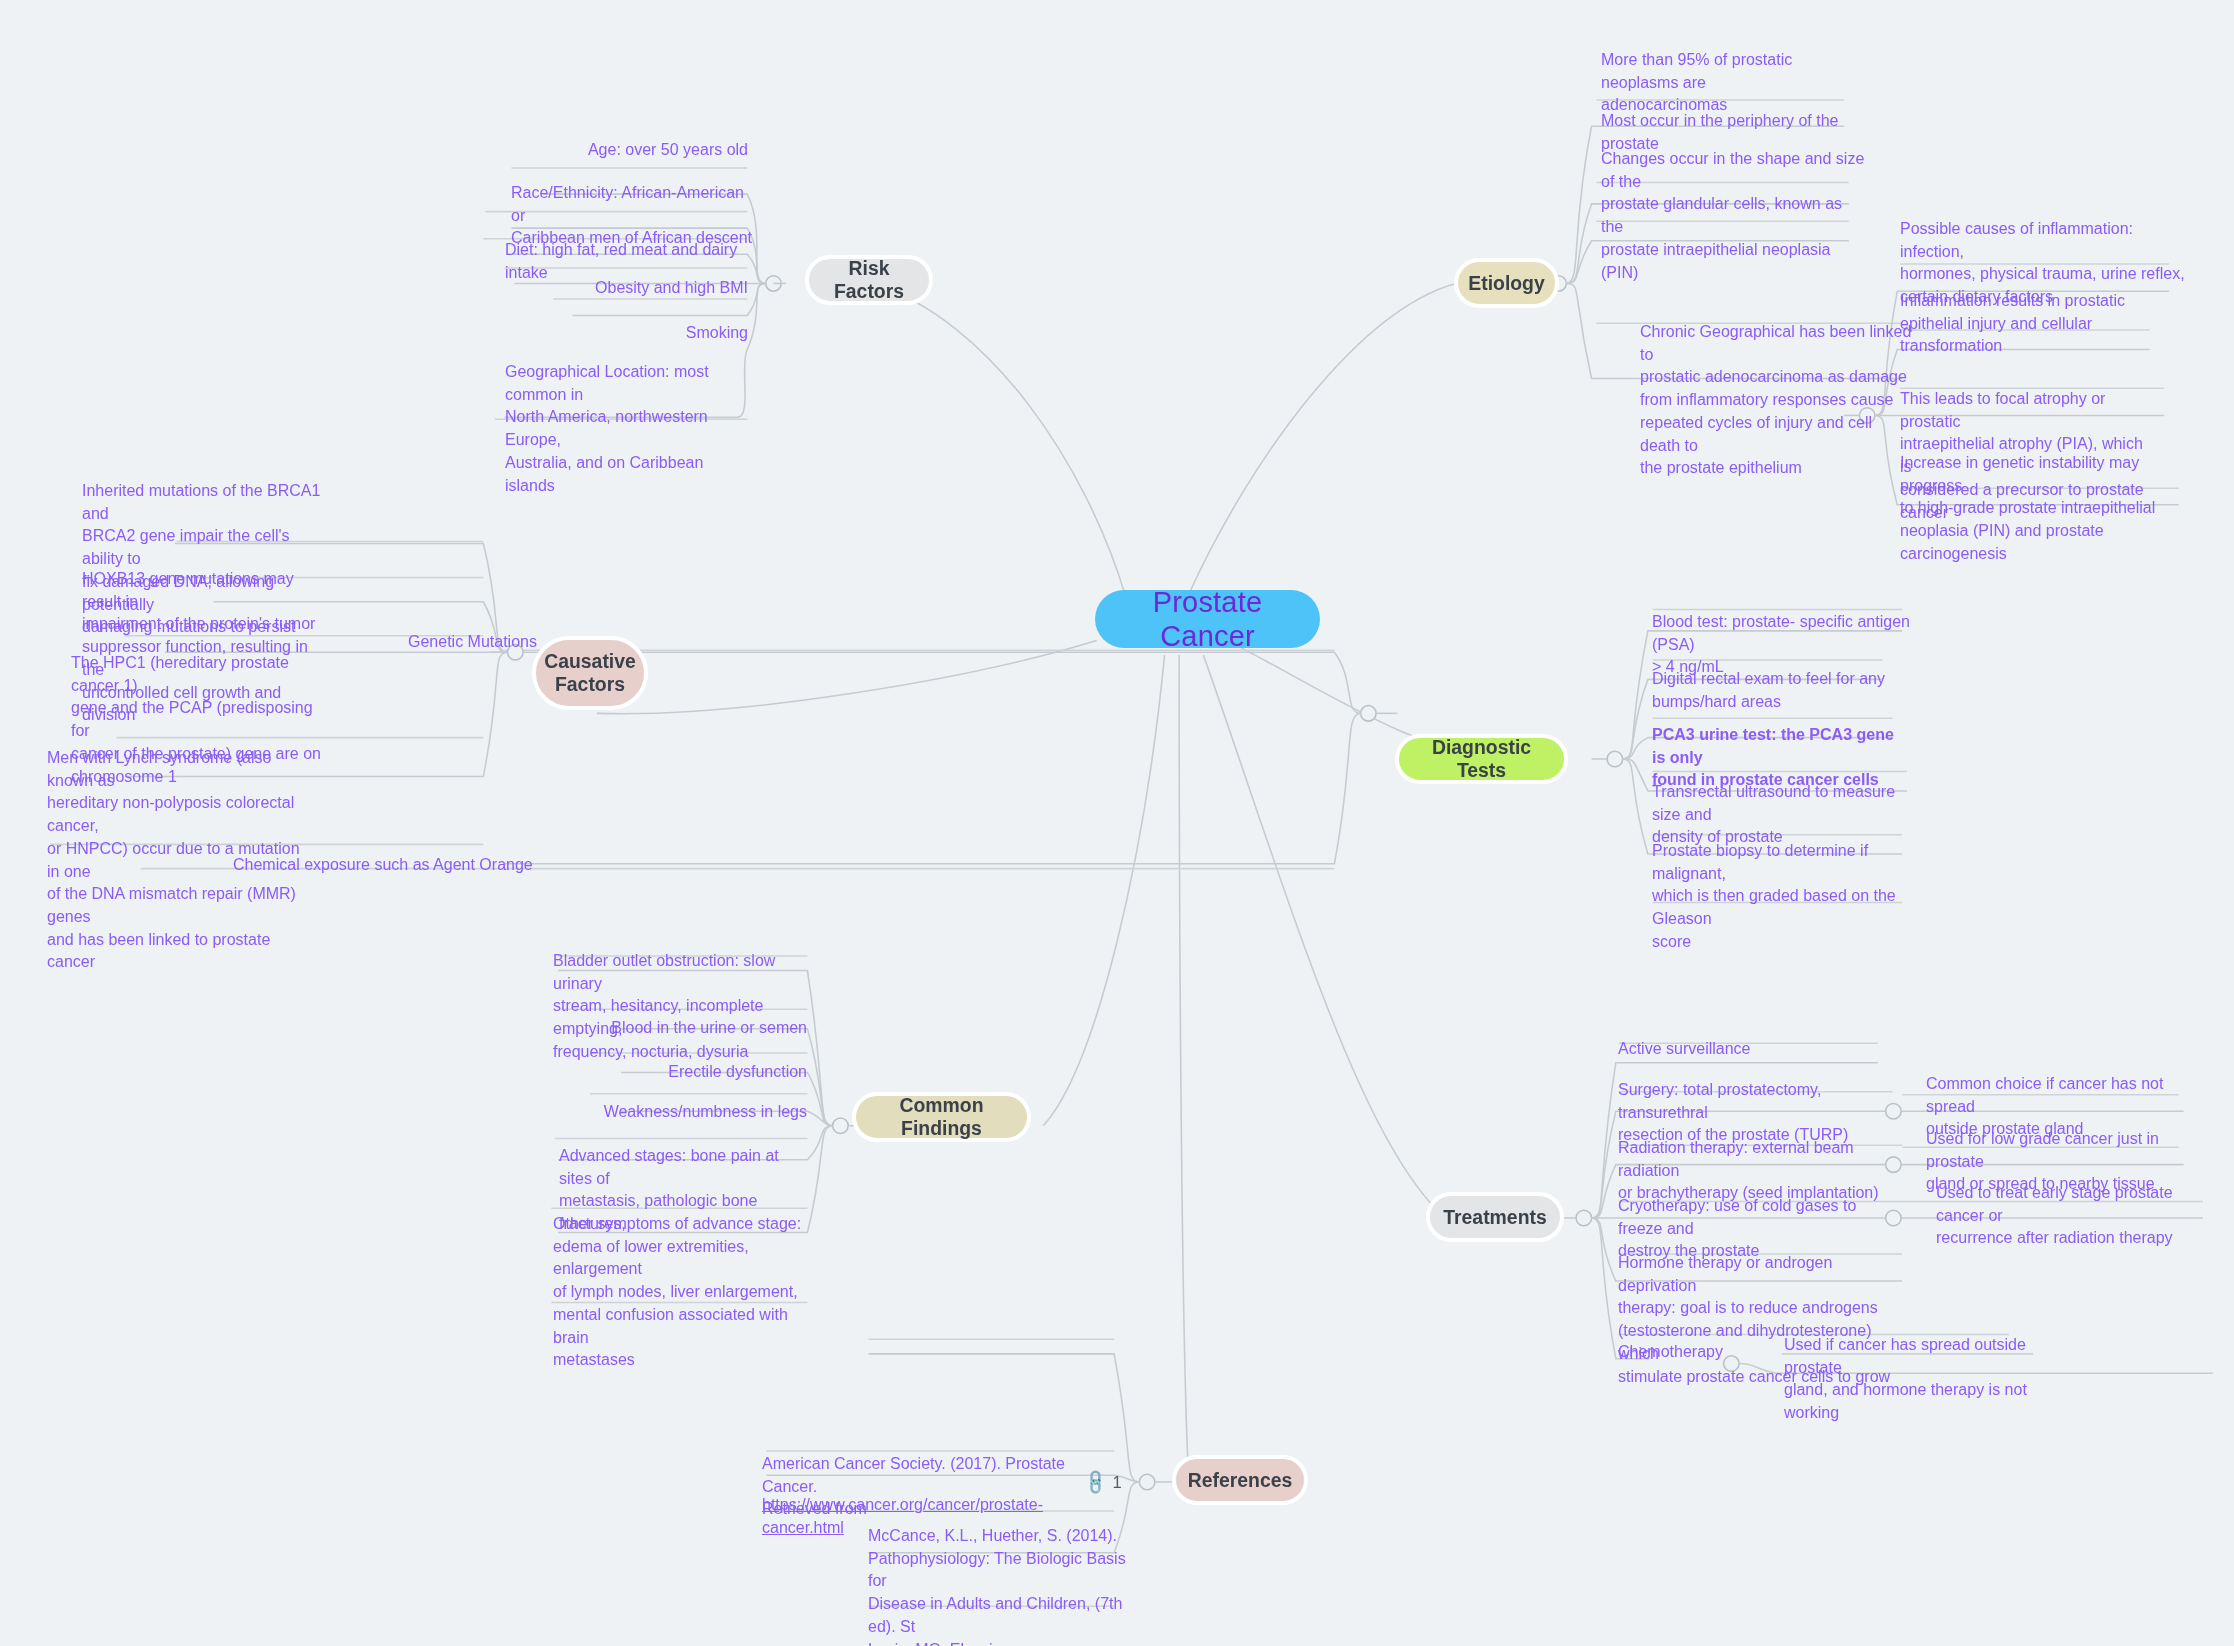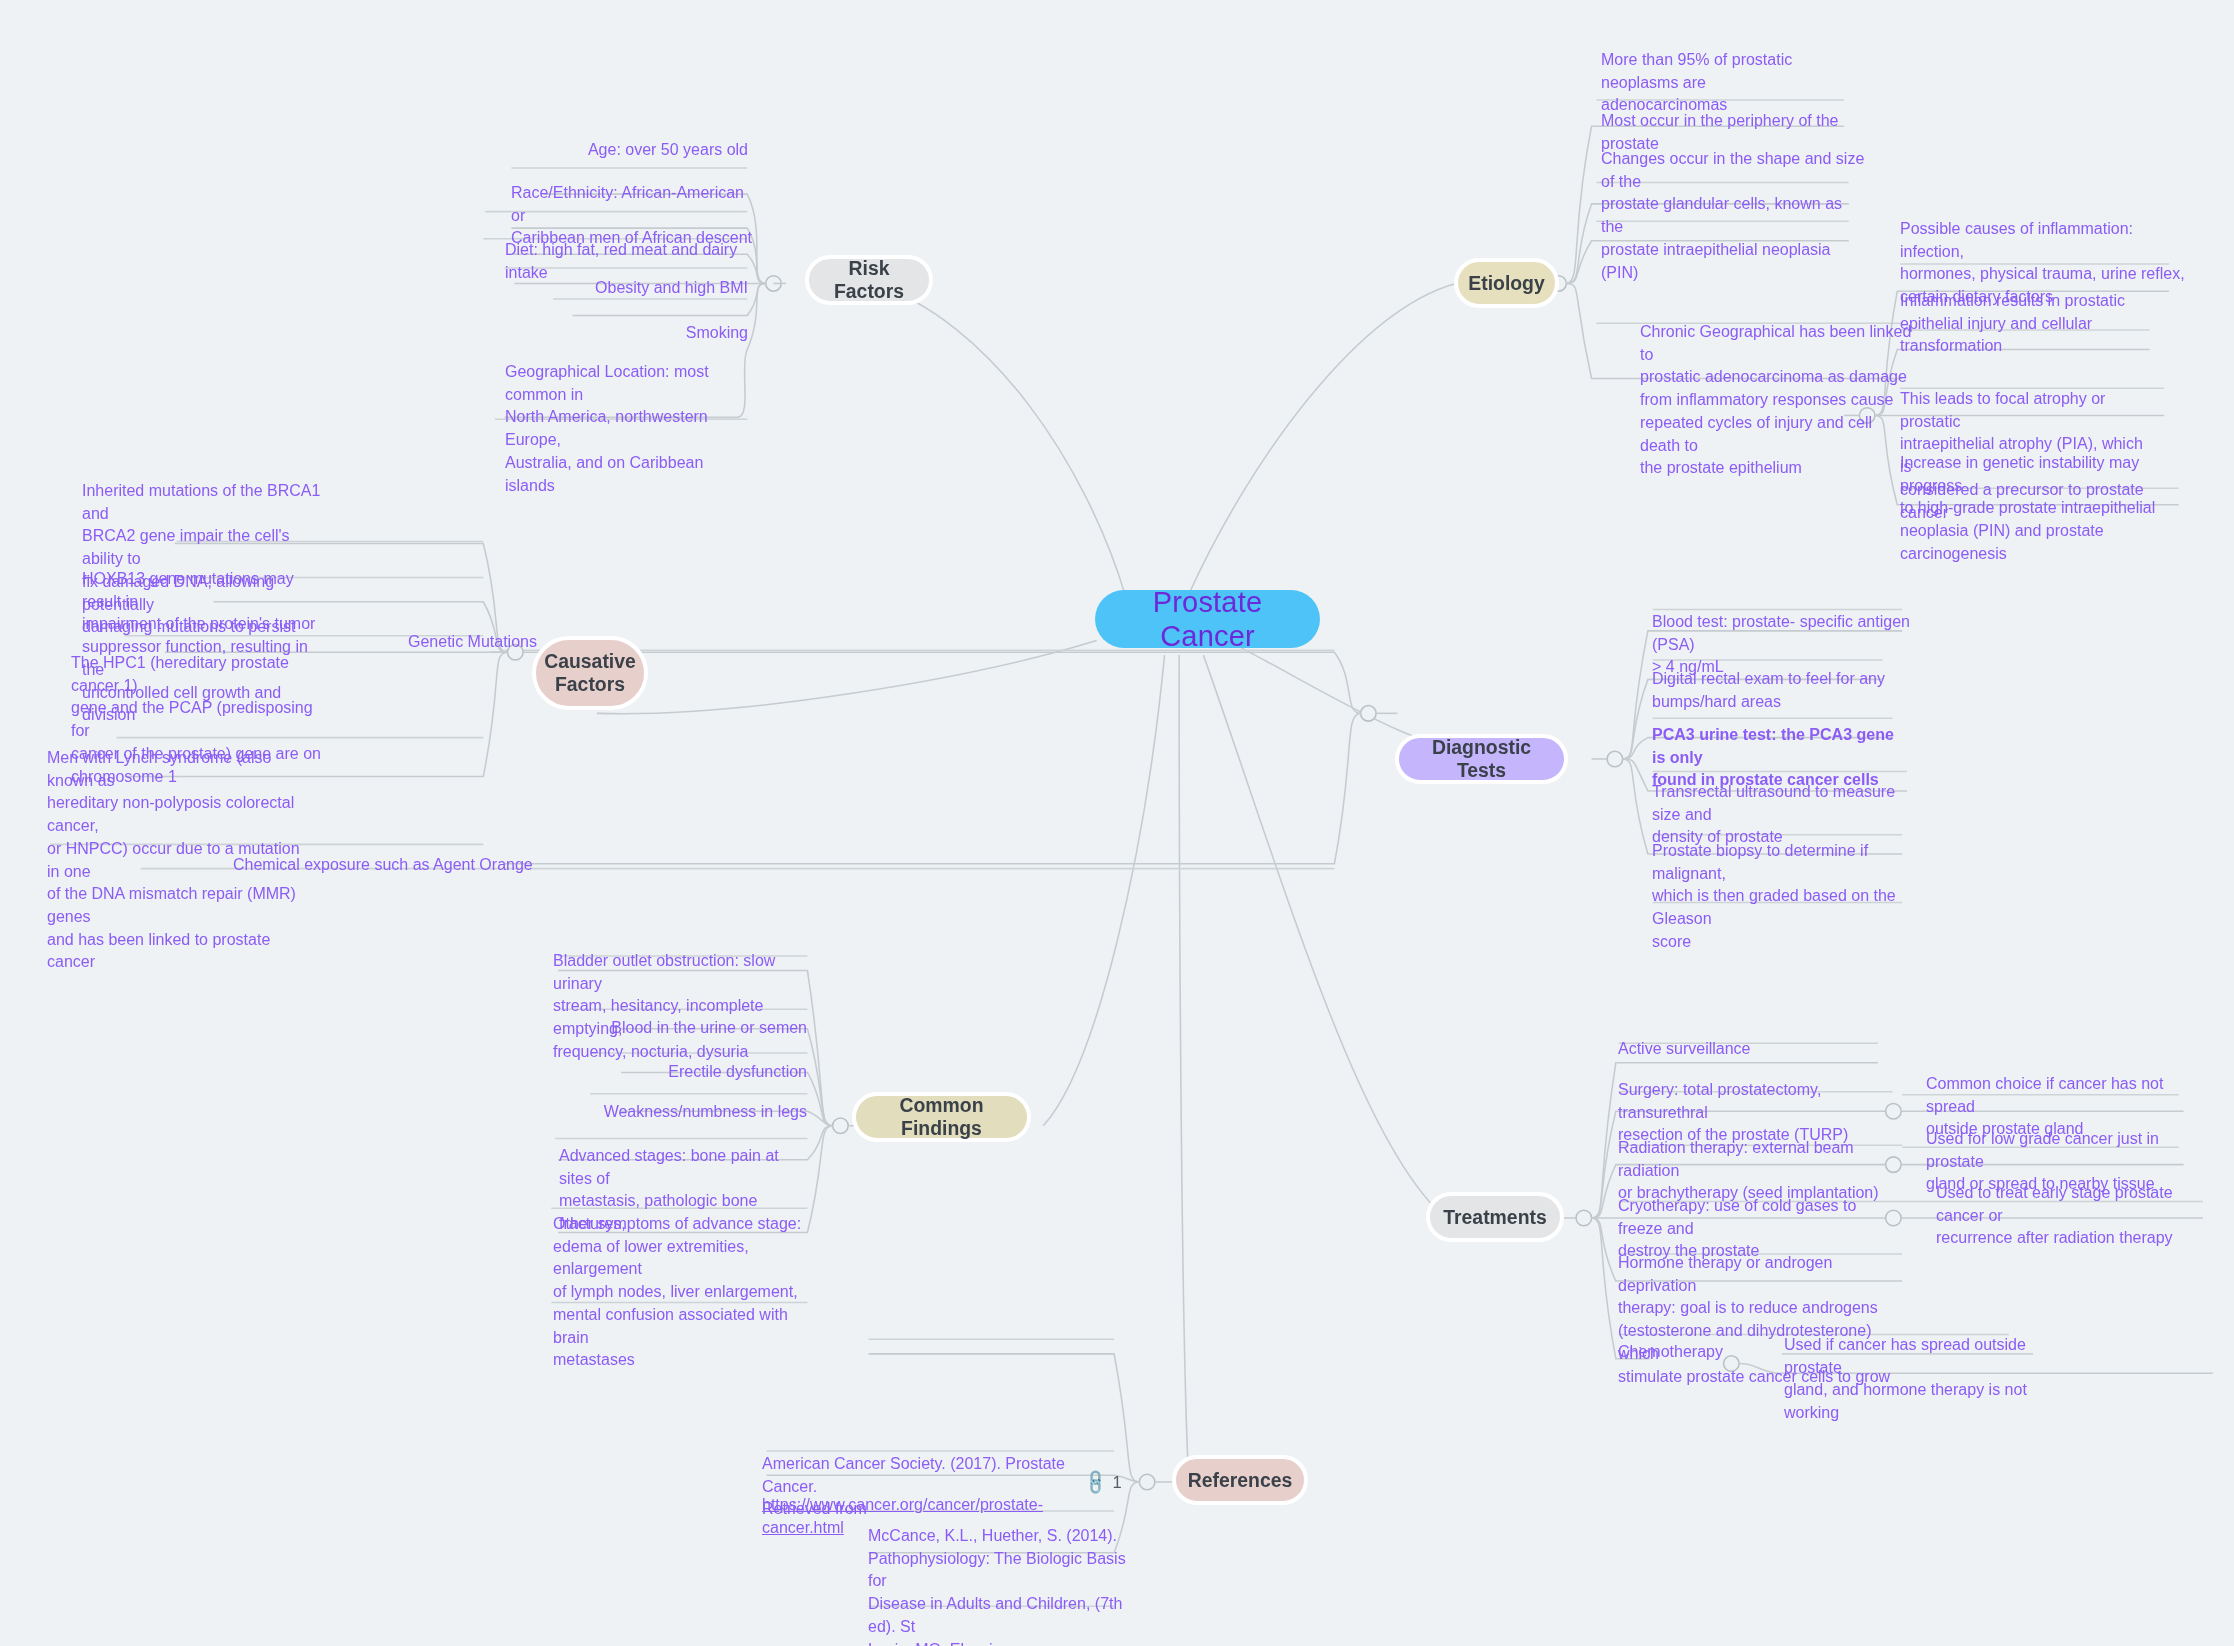--- a/index.html
+++ b/index.html
@@ -205,21 +205,21 @@
       <path d="M895 1655 L1148 1655" stroke="#cdd3d7"></path>
     </g>
   </svg>
 
   <div class="pill central" style="left:1095px;top:590px;width:225px;height:58px;">Prostate Cancer</div>
 
   <div class="pill" style="left:805px;top:255px;width:128px;height:50px;background:#e3e5e7;font-size:19.4px;">Risk Factors</div>
 
   <div class="pill" style="left:1454px;top:258px;width:105px;height:50px;background:#e6e0bf;font-size:19.4px;">Etiology</div>
 
-  <div class="pill" style="left:1395px;top:734px;width:173px;height:50px;background:#c4b5fd;font-size:19.4px;">Diagnostic Tests</div>
+  <div class="pill" style="left:1395px;top:734px;width:173px;height:50px;background:#bef264;font-size:19.4px;">Diagnostic Tests</div>
 
   <div class="pill" style="left:1426px;top:1192px;width:138px;height:50px;background:#e3e5e7;font-size:19.4px;">Treatments</div>
 
   <div class="pill" style="left:1172px;top:1455px;width:136px;height:50px;background:#e7cfcc;font-size:19.4px;">References</div>
 
   <div class="pill" style="left:852px;top:1092px;width:179px;height:50px;background:#e2ddbd;font-size:19.4px;">Common Findings</div>
 
   <div class="pill" style="left:532px;top:636px;width:116px;height:74px;background:#e7cfcc;font-size:19.4px;flex-direction:column;white-space:pre-line;">Causative
 Factors</div>
 

